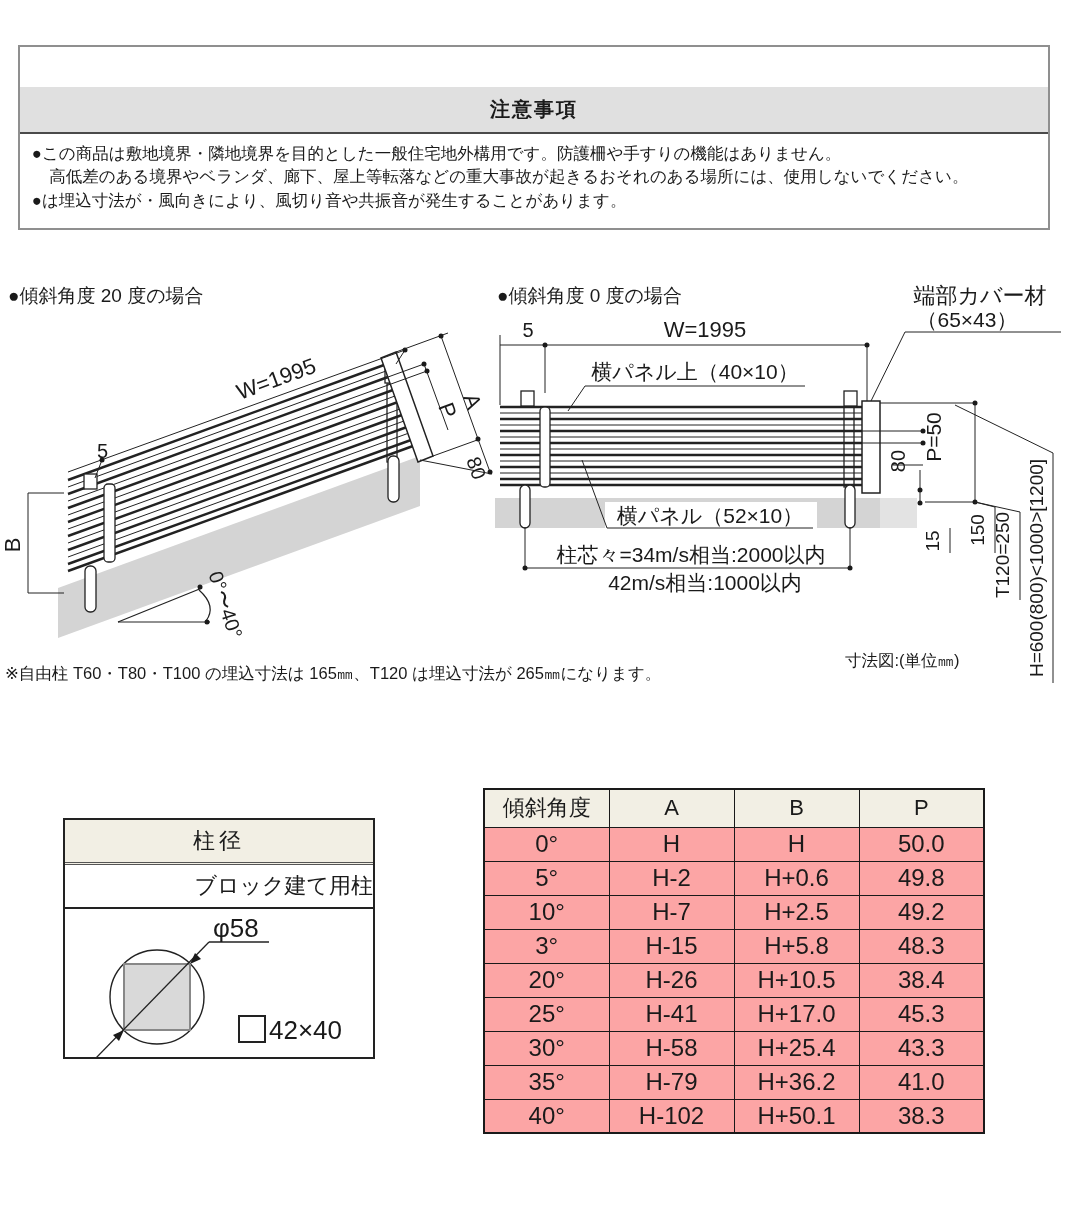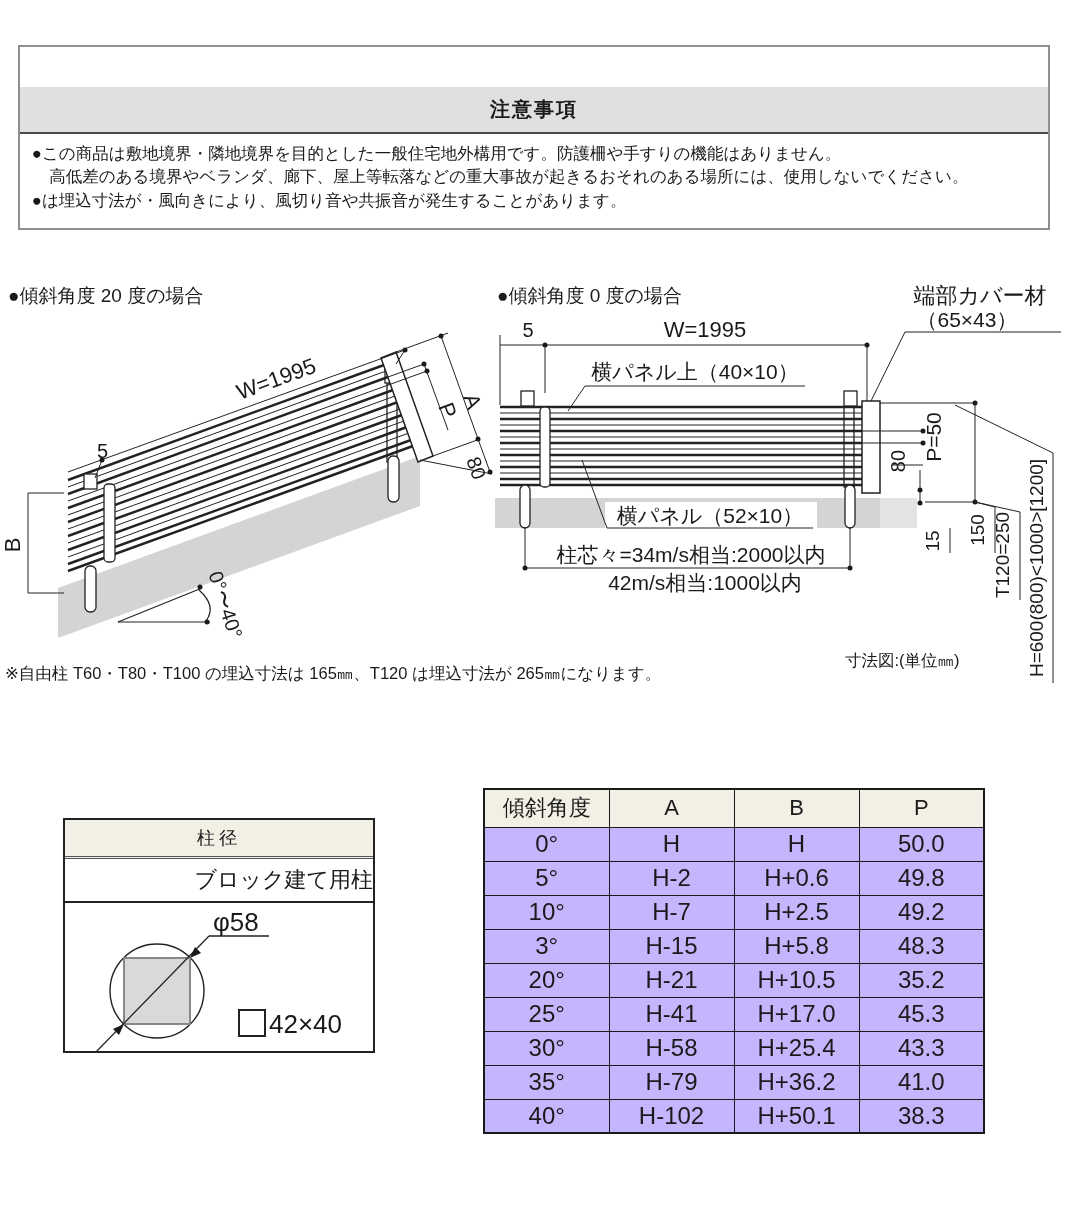--- a/index.html
+++ b/index.html
@@ -12,26 +12,26 @@
                 font-size:20px;font-weight:bold;padding:9px 0;letter-spacing:2px;margin-top:40px;}
   .notice-body{padding:8px 12px 16px 12px;font-size:16.5px;line-height:1.42;}
   .notice-body .indent{padding-left:1.05em;}
   
   .diag-heading{font-size:19px;font-weight:500;white-space:nowrap;}
   
   .note-line{font-size:16.5px;white-space:nowrap;}
   
   .postbox{left:63px;top:818px;width:308px;border:2px solid #222;background:#fff;}
   .postbox .pb-title{background:#f2efe4;border-bottom:3px double #555;text-align:center;
-                     font-size:18px;padding:6px 0;letter-spacing:4px;}
+                     font-size:22px;padding:6px 0;letter-spacing:4px;}
   .postbox .pb-sub{border-bottom:2px solid #222;text-align:right;font-size:22px;padding:6px 0;}
   .postbox .pb-body{height:148px;position:relative;}
   
   table.angle{position:absolute;left:483px;top:788px;border-collapse:collapse;
-              background:#c4b5fd;table-layout:fixed;}
+              background:#fca5a5;table-layout:fixed;}
   table.angle th,table.angle td{border:1.5px solid #1a1a1a;text-align:center;
               font-weight:normal;width:125px;box-sizing:border-box;}
   table.angle th{background:#f2efe4;font-size:22px;height:38px;}
   table.angle td{font-size:24px;height:34px;padding:0;}
   table.angle{border:2.5px solid #1a1a1a;}
   svg text{fill:#1a1a1a;}
   .jp{font-family:"Liberation Sans","DejaVu Sans",sans-serif;}
 </style>
 </head>
 <body>
@@ -286,23 +286,23 @@
       <td>49.2</td>
     </tr>
     <tr>
       <td>3°</td>
       <td>H-15</td>
       <td>H+5.8</td>
       <td>48.3</td>
     </tr>
     <tr>
       <td>20°</td>
-      <td>H-21</td>
+      <td>H-26</td>
       <td>H+10.5</td>
-      <td>35.2</td>
+      <td>38.4</td>
     </tr>
     <tr>
       <td>25°</td>
       <td>H-41</td>
       <td>H+17.0</td>
       <td>45.3</td>
     </tr>
     <tr>
       <td>30°</td>
       <td>H-58</td>

